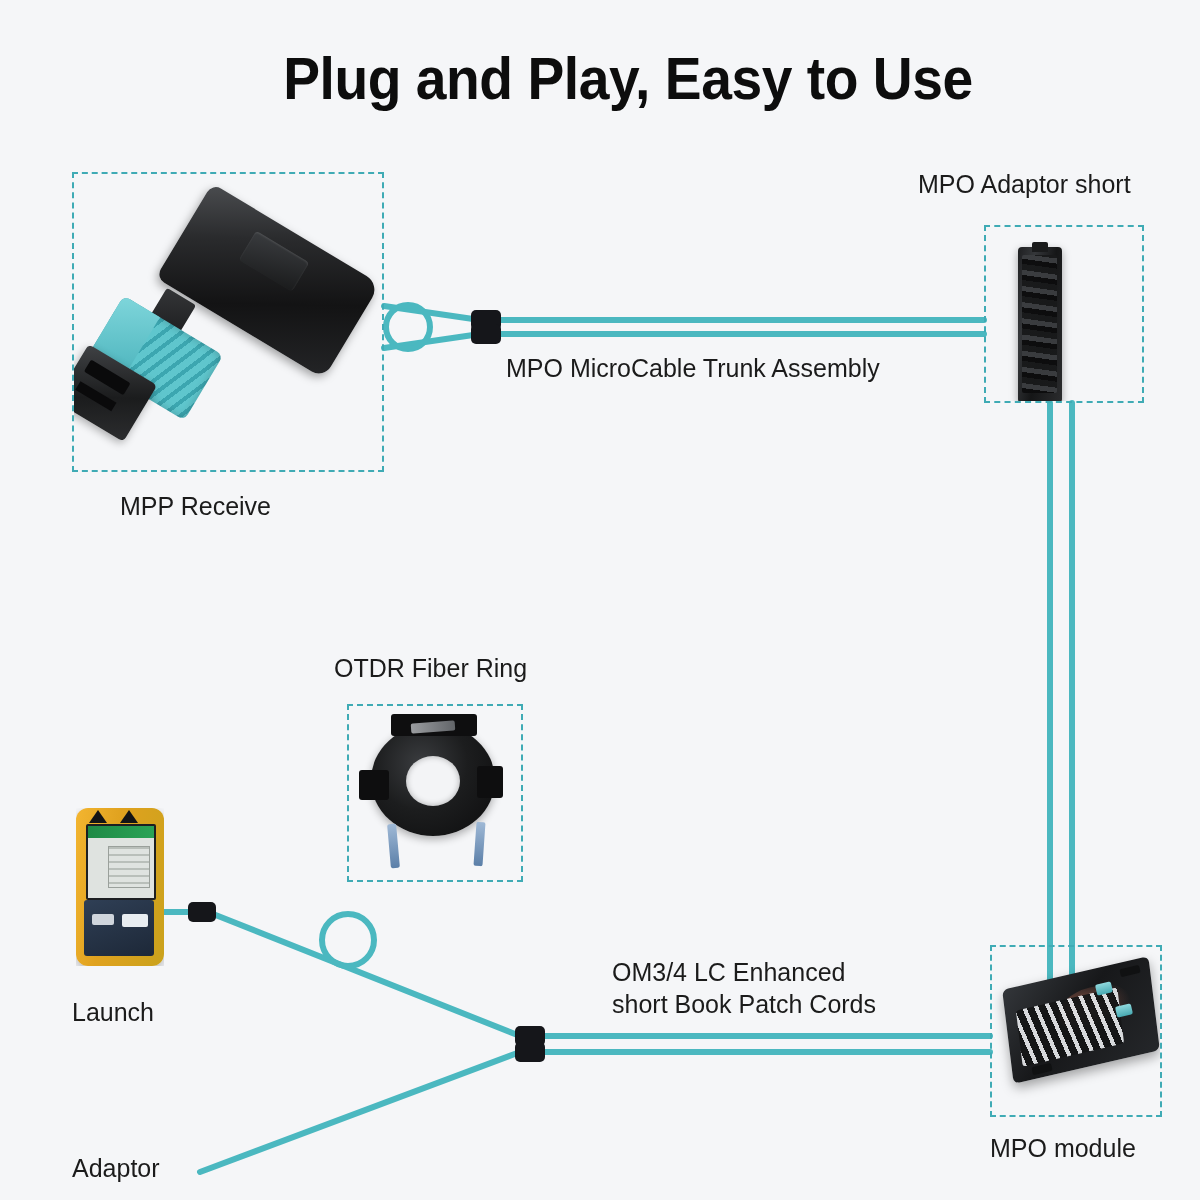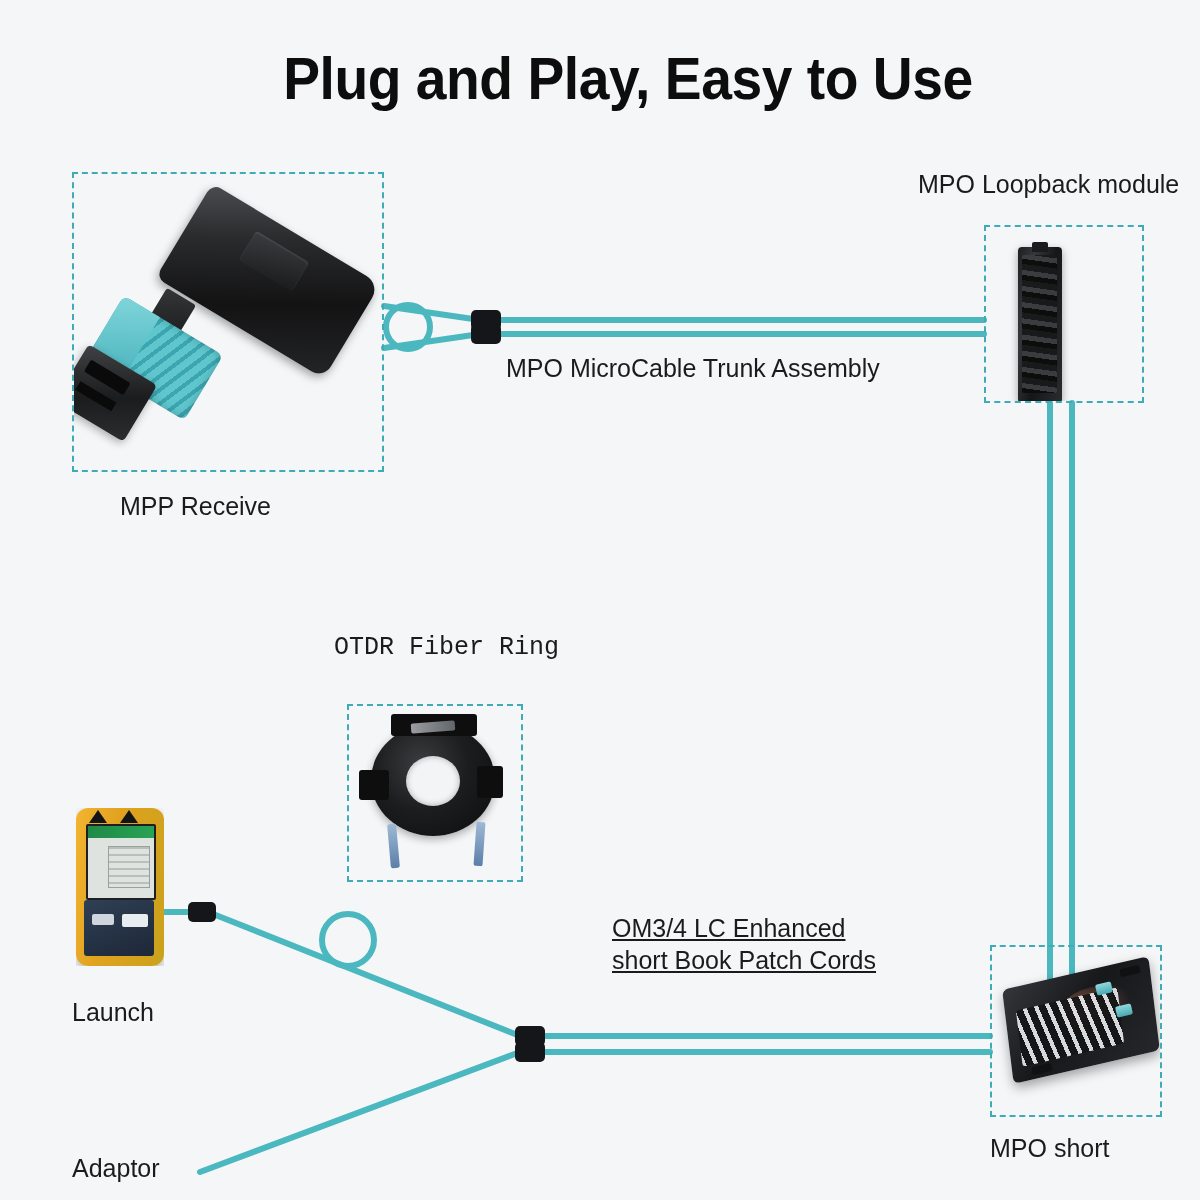--- a/index.html
+++ b/index.html
@@ -321,34 +321,34 @@
   <div class="dashbox" style="left:44px; top:172px; width:312px; height:300px;">
     <div class="photo" style="left:0; top:0; width:100%; height:100%;">
       <div class="lb-body"></div>
       <div class="lb-taper"></div>
       <div class="lb-teal"></div>
       <div class="lb-tip"></div>
     </div>
   </div>
   <div class="label" style="left:92px; top:490px;">MPP Receive</div>
 
-  <div class="label" style="left:890px; top:168px;">MPO Loopback module</div>
+  <div class="label" style="left:890px; top:168px;">MPO Adaptor short</div>
   <div class="dashbox" style="left:956px; top:225px; width:160px; height:178px;">
     <div class="photo" style="left:0; top:0; width:100%; height:100%;">
       <div class="adp"></div>
     </div>
   </div>
 
   <div class="label" style="left:478px; top:352px;">MPO MicroCable Trunk Assembly</div>
 
 
-  <div class="label" style="left:584px; top:912px;text-decoration:underline;">OM3/4 LC Enhanced
+  <div class="label" style="left:584px; top:956px;">OM3/4 LC Enhanced
 short Book Patch Cords</div>
 
-  <div class="label" style="left:306px; top:632px;font-family:Liberation Mono, monospace;">OTDR Fiber Ring</div>
+  <div class="label" style="left:306px; top:652px;">OTDR Fiber Ring</div>
   <div class="dashbox" style="left:319px; top:704px; width:176px; height:178px;">
     <div class="photo" style="left:0; top:0; width:100%; height:100%;">
       <div class="ring-outer"></div>
       <div class="ring-hole"></div>
       <div class="ring-strap ring-top"></div>
       <div class="ring-mark"></div>
       <div class="ring-strap ring-l"></div>
       <div class="ring-strap ring-r"></div>
       <div class="ring-lead a"></div>
       <div class="ring-lead b"></div>
@@ -372,15 +372,15 @@
     <div class="photo" style="left:0; top:0; width:100%; height:100%;">
       <div class="mod"></div>
       <div class="mod-fibers"></div>
       <div class="mod-ports"></div>
       <div class="mod-lc l1"></div>
       <div class="mod-lc l2"></div>
       <div class="mod-tab t1"></div>
       <div class="mod-tab t2"></div>
     </div>
   </div>
-  <div class="label" style="left:962px; top:1132px;">MPO short</div>
+  <div class="label" style="left:962px; top:1132px;">MPO module</div>
 
 </div>
 
 </body></html>

